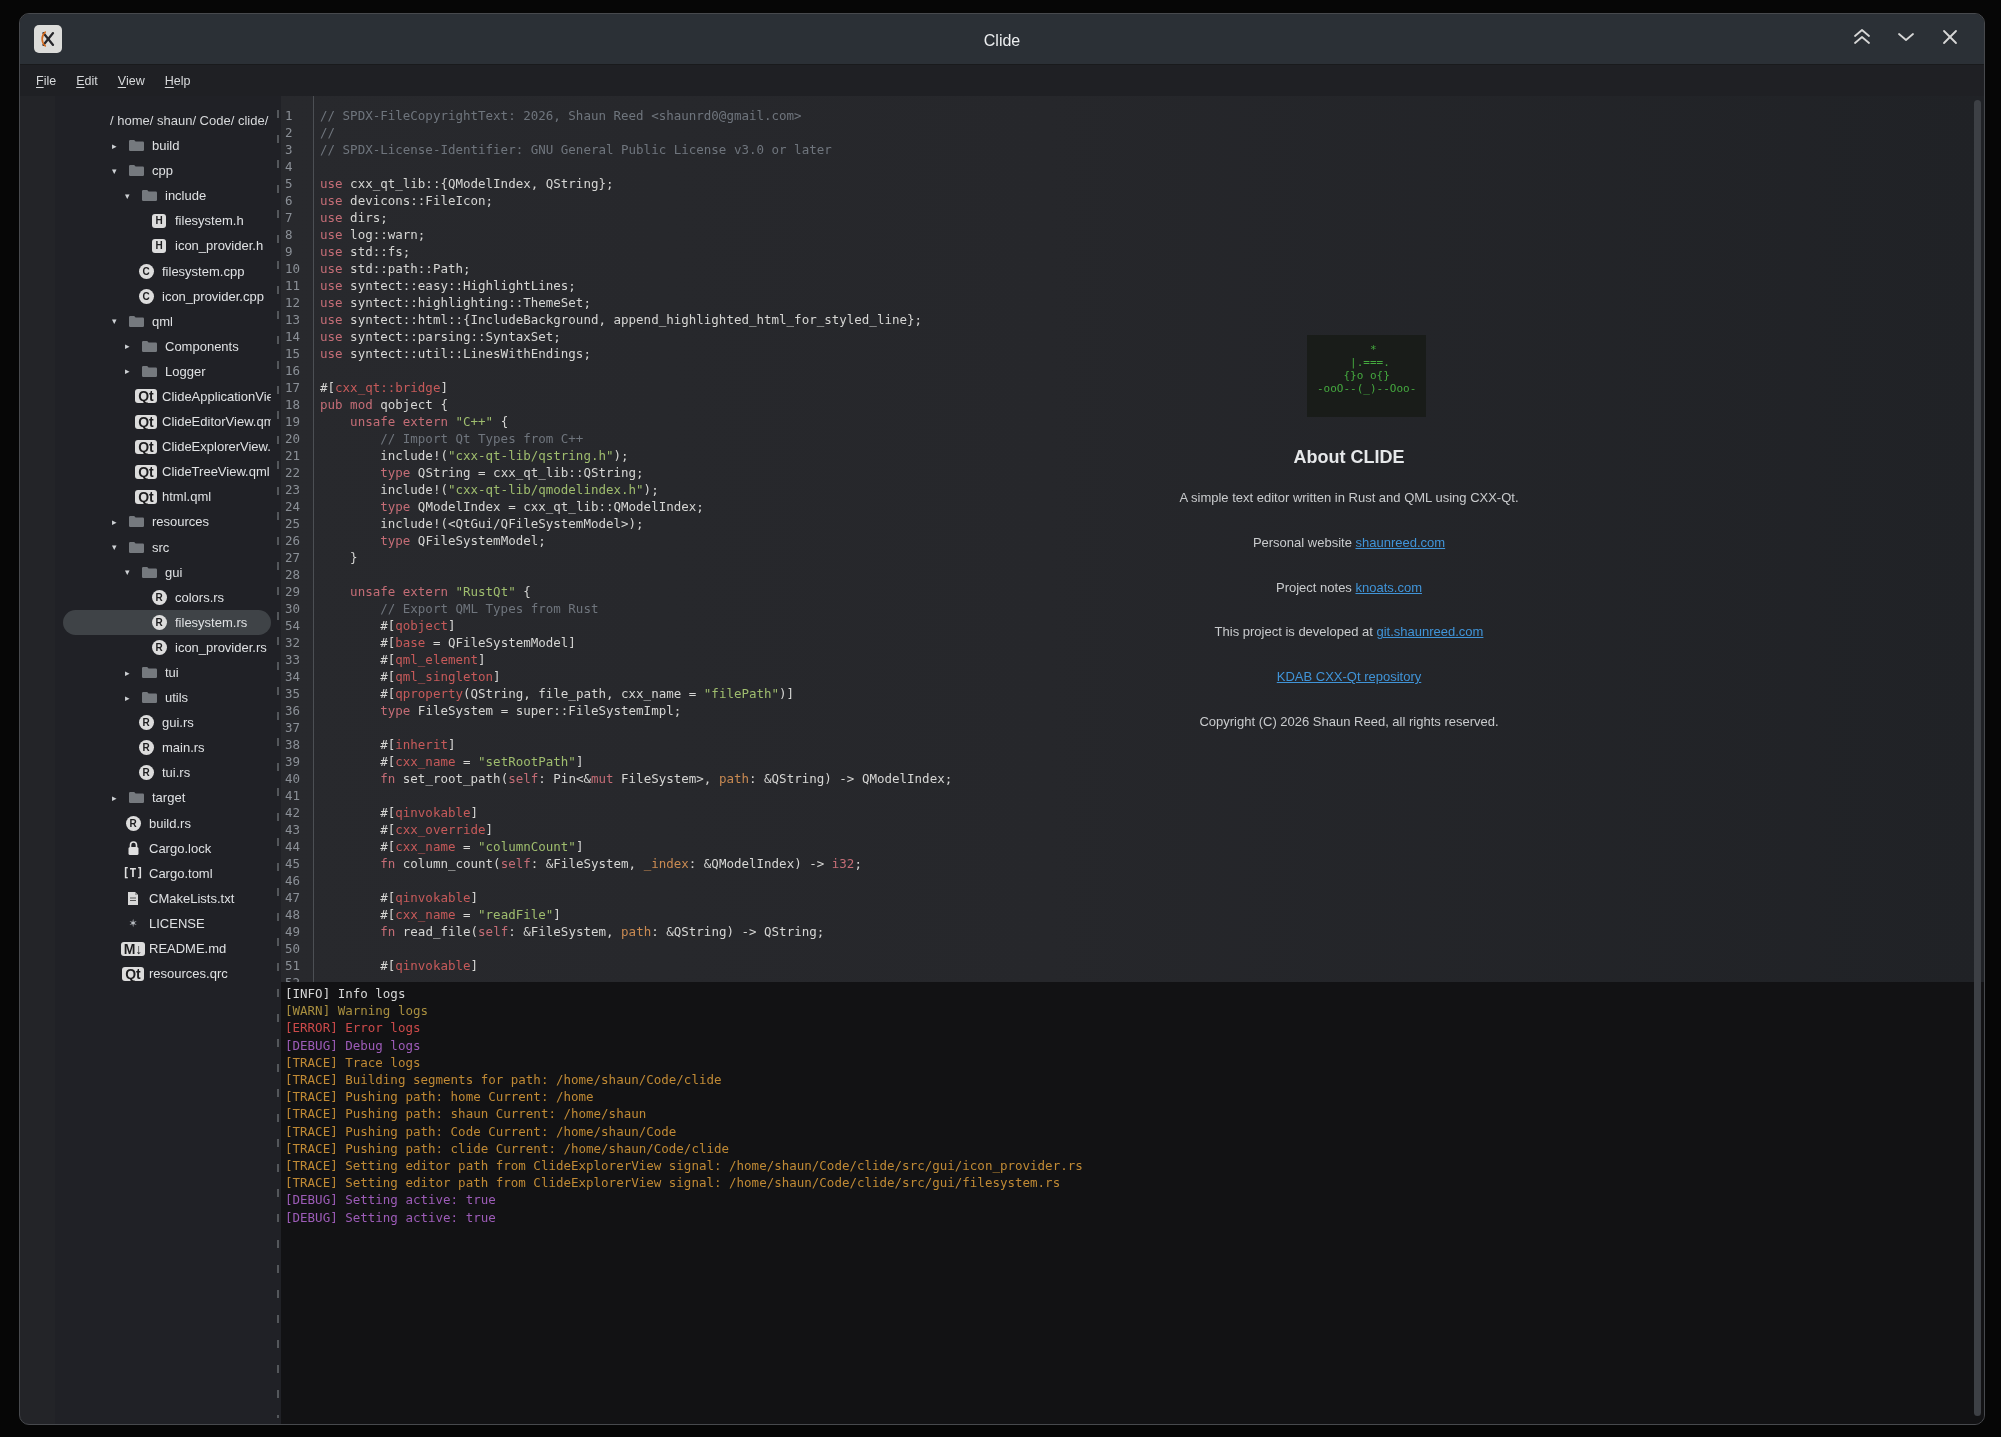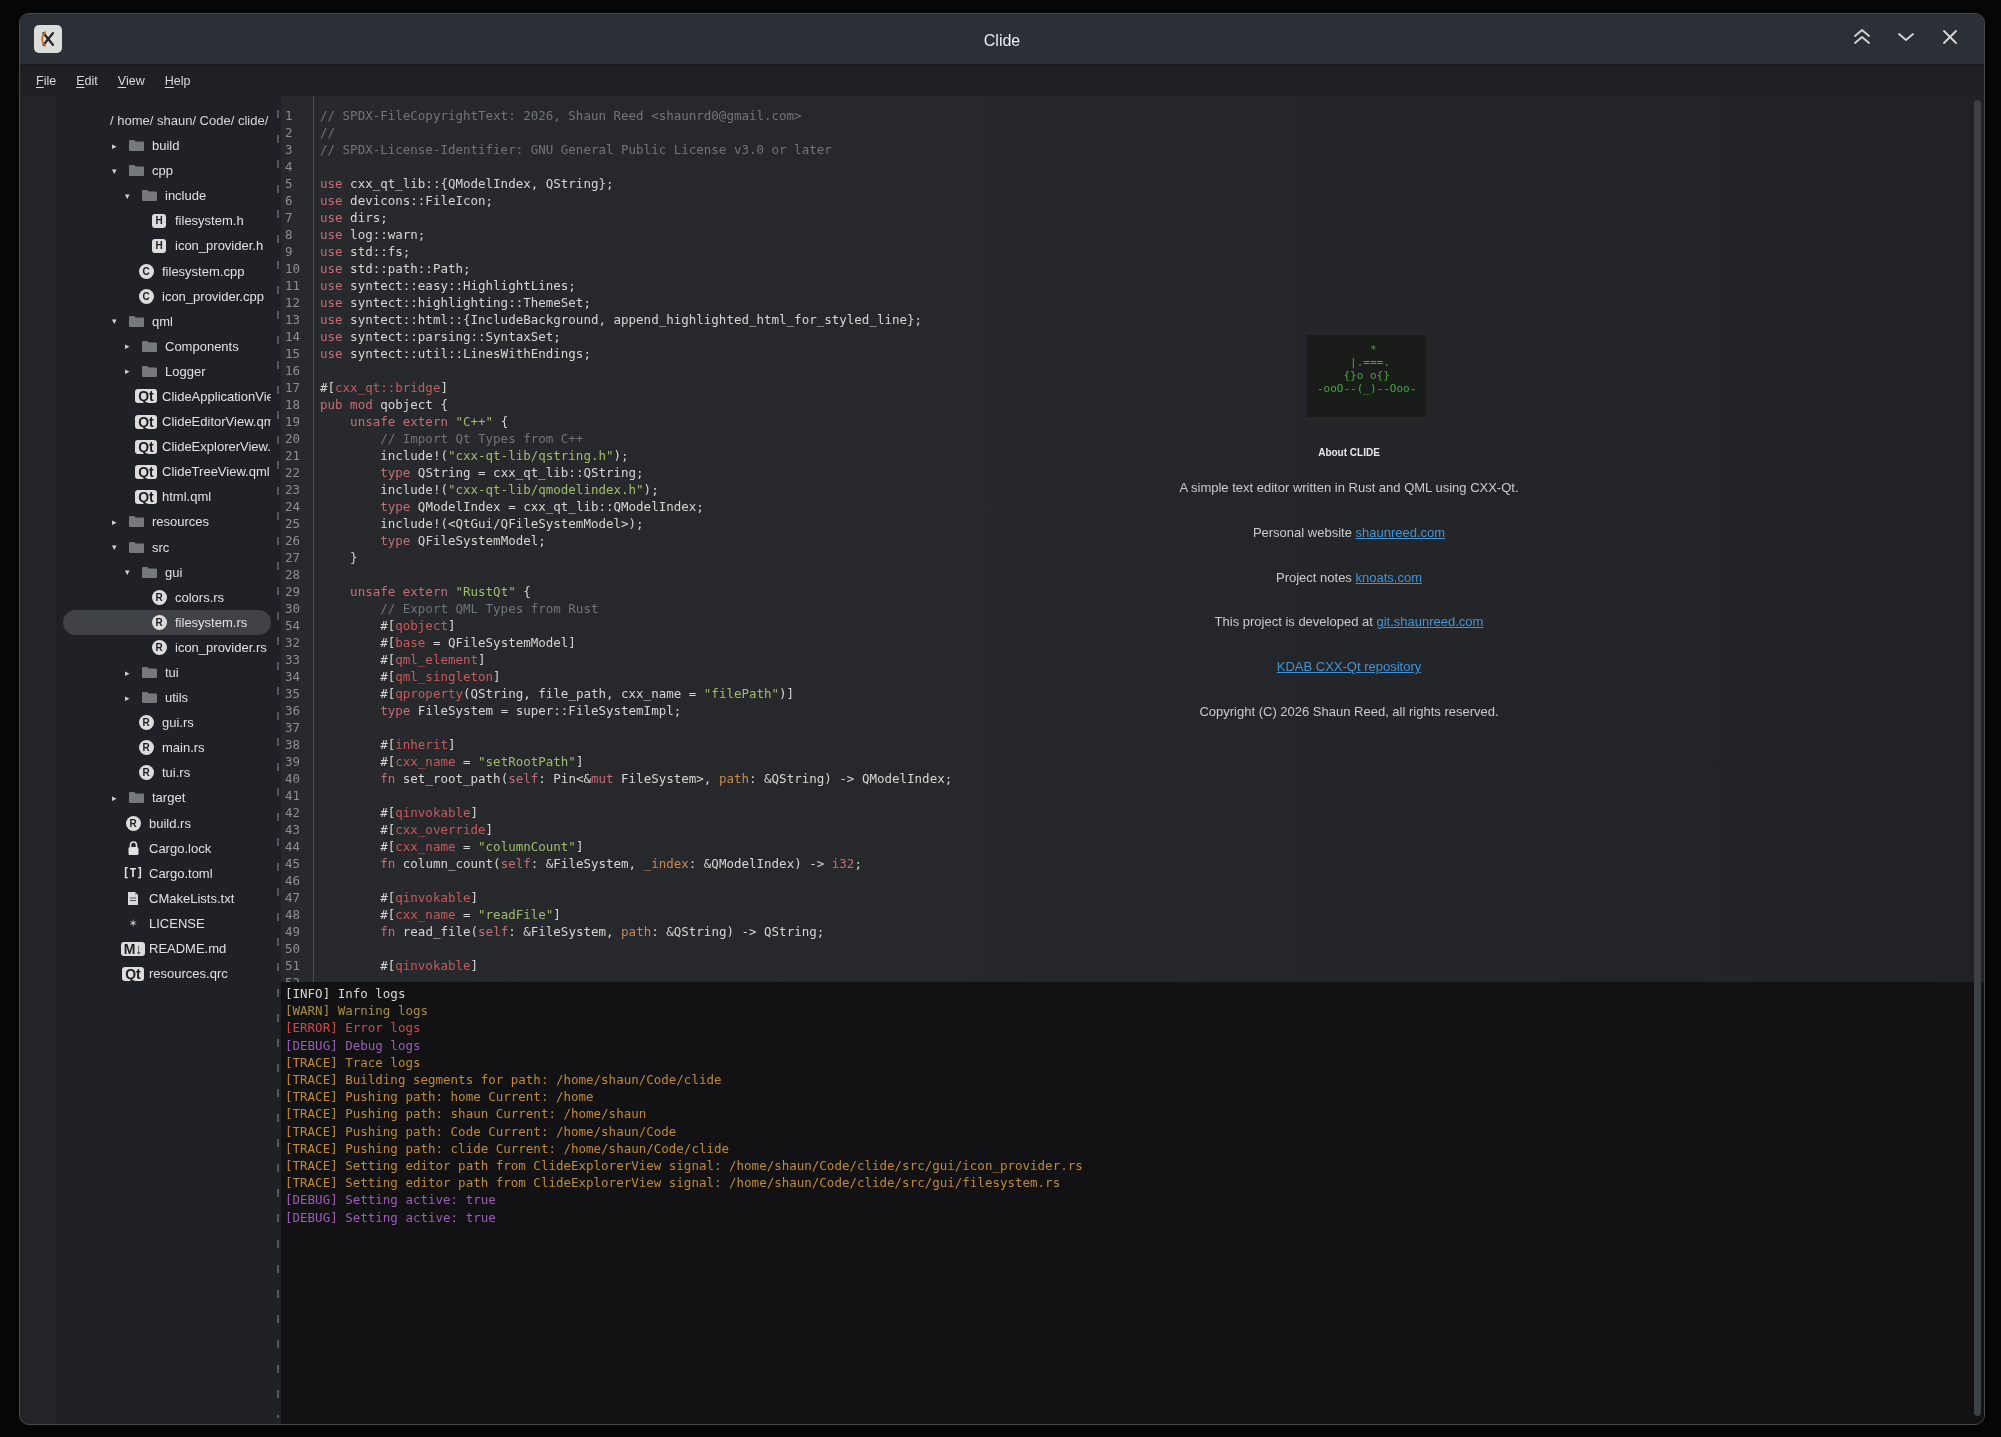--- a/index.html
+++ b/index.html
@@ -49,21 +49,21 @@
   .code{padding-top:11px;font-family:"DejaVu Sans Mono",monospace;font-size:12.5px;line-height:17px;}
   .code-line{display:flex;height:17px;}
   .ln{width:26px;flex:0 0 26px;padding-left:4px;color:#8b9097;}
   .lt{padding-left:9px;white-space:pre;}
   .tok-p{color:#d6d6d4;} .tok-c{color:#6f757d;} .tok-k{color:#c46d76;}
   .tok-s{color:#9fbd6e;} .tok-a{color:#c65a5a;} .tok-o{color:#c98a52;}
   
   .about-art{position:absolute;left:1026px;top:239px;background:#191c19;padding:8px 10px 22px 10px;}
   .about-art pre{margin:0;font-family:"DejaVu Sans Mono",monospace;font-size:11px;line-height:13px;color:#45a93f;}
   .about-col{position:absolute;left:846px;top:351px;width:444px;text-align:center;color:#c9cbcd;}
-  .about-title{font-size:10px;font-weight:bold;color:#e6e8ea;margin:0 0 12px 0;}
+  .about-title{font-size:18px;font-weight:bold;color:#e6e8ea;margin:0 0 12px 0;}
   .about-col p{margin:16px;font-size:13px;line-height:28.8px;}
   .about-col a{color:#4094d8;text-decoration:underline;cursor:pointer;}
   
   .logpanel{flex:1;background:#121214;padding:3px 0 0 4px;overflow:hidden;
     font-family:"DejaVu Sans Mono",monospace;font-size:12.5px;line-height:17.2px;}
   .log-line{white-space:pre;}
   
   .vscroll{position:absolute;right:3px;top:4px;bottom:8px;width:7px;background:#3d4045;border-radius:4px;}
 </style>
 </head>

